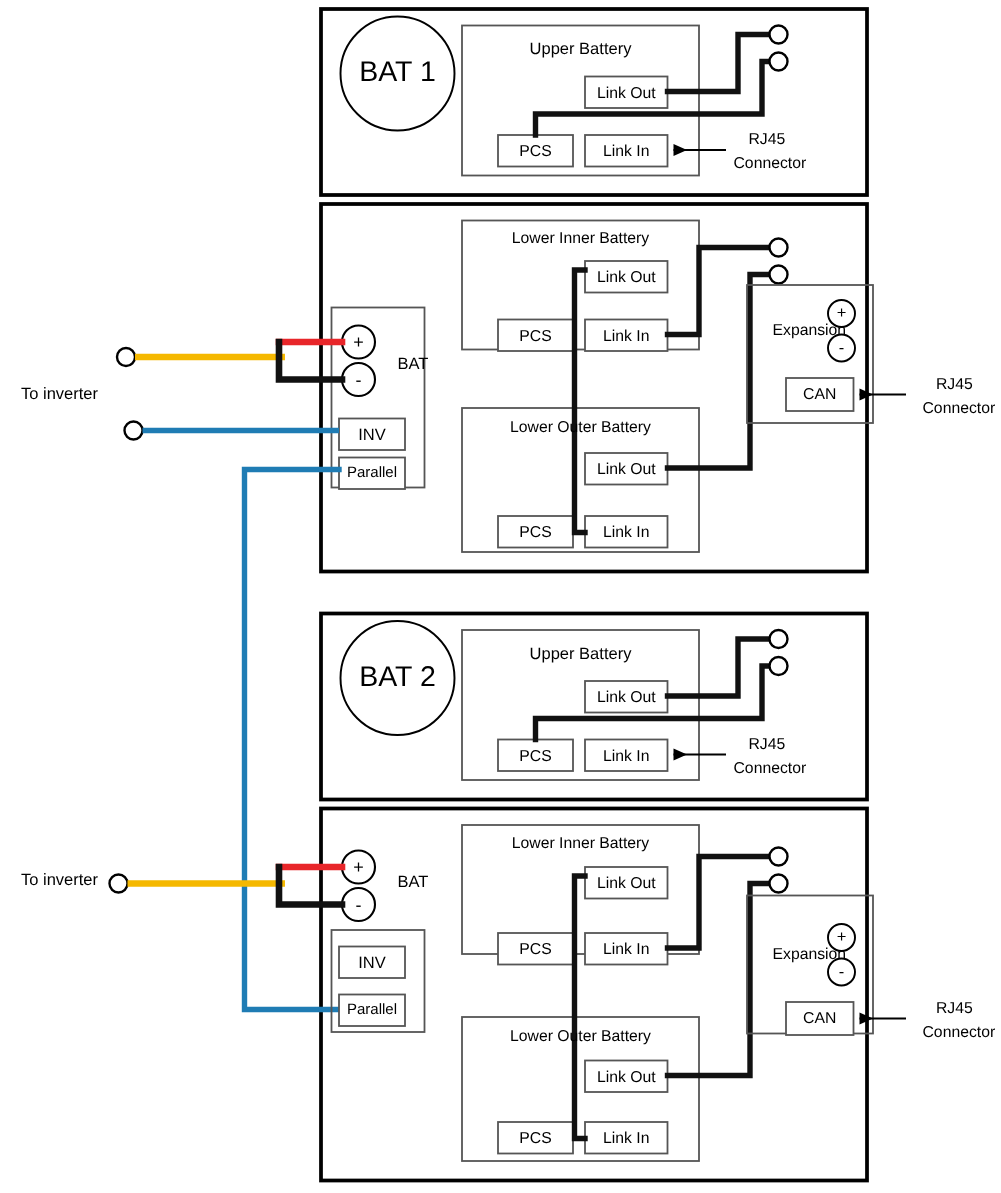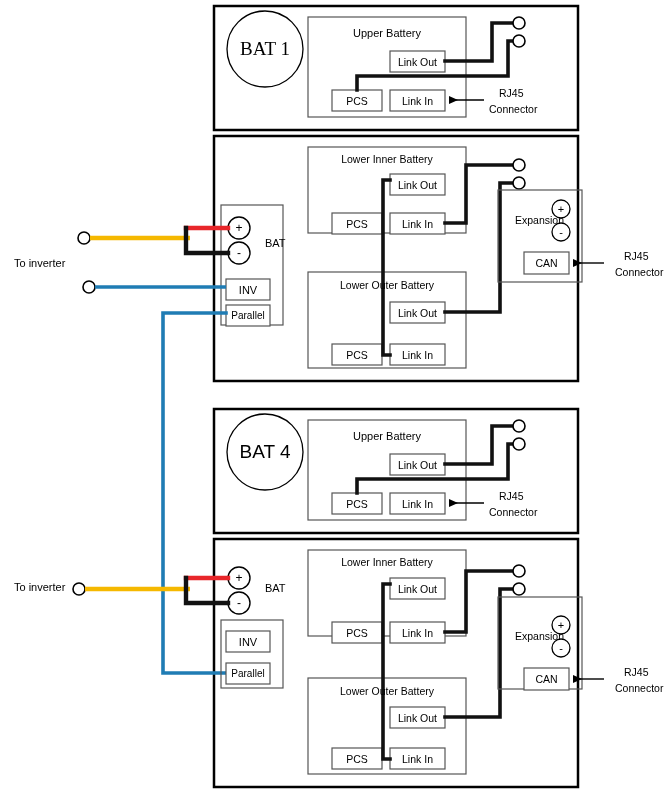--- a/index.html
+++ b/index.html
@@ -130,21 +130,21 @@
 
   <circle cx="79" cy="589" r="6" stroke="#000" stroke-width="1.6" fill="#fff"></circle>
   <path d="M85,589 L190,589" stroke="#f5b800" stroke-width="4.4" fill="none"></path>
   <path d="M186,578 L228,578" stroke="#e8262a" stroke-width="4.4" fill="none" stroke-linecap="square"></path>
   <path d="M186,578 L186,603 L228,603" stroke="#111" stroke-width="4.4" fill="none" stroke-linecap="square"></path>
 </svg>
 
 <div class="lbl" style="left:2px;top:258px;font-size:11px;">To inverter</div>
 <div class="lbl" style="left:2px;top:582px;font-size:11px;">To inverter</div>
 
-<div class="boxlbl" style="left:227px;top:36px;width:76px;height:26px;font-size:19px;font-family:Liberation Serif, serif;">BAT 1</div>
+<div class="boxlbl" style="left:227px;top:36px;width:76px;height:26px;font-size:19px;">BAT 1</div>
 <div class="boxlbl" style="left:338px;top:26px;width:98px;height:14px;font-size:11px;">Upper Battery</div>
 <div class="boxlbl" style="left:390px;top:51px;width:55px;height:21px;font-size:10.5px;">Link Out</div>
 <div class="boxlbl" style="left:332px;top:90px;width:50px;height:21px;font-size:10.5px;">PCS</div>
 <div class="boxlbl" style="left:390px;top:90px;width:55px;height:21px;font-size:10.5px;">Link In</div>
 <div class="lbl" style="left:487px;top:88px;font-size:10.5px;">RJ45</div>
 <div class="lbl" style="left:477px;top:104px;font-size:10.5px;">Connector</div>
 
 <div class="boxlbl" style="left:228px;top:218px;width:22px;height:20px;font-size:12px;">+</div>
 <div class="boxlbl" style="left:228px;top:243px;width:22px;height:20px;font-size:12px;">-</div>
 <div class="lbl" style="left:253px;top:238px;font-size:11px;">BAT</div>
@@ -161,21 +161,21 @@
 <div class="boxlbl" style="left:332px;top:344px;width:50px;height:21px;font-size:10.5px;">PCS</div>
 <div class="boxlbl" style="left:390px;top:344px;width:55px;height:21px;font-size:10.5px;">Link In</div>
 
 <div class="lbl" style="left:503px;top:215px;font-size:10.5px;">Expansion</div>
 <div class="boxlbl" style="left:551px;top:199px;width:20px;height:20px;font-size:11px;">+</div>
 <div class="boxlbl" style="left:551px;top:222px;width:20px;height:20px;font-size:11px;">-</div>
 <div class="boxlbl" style="left:524px;top:252px;width:45px;height:22px;font-size:10.5px;">CAN</div>
 <div class="lbl" style="left:612px;top:251px;font-size:10.5px;">RJ45</div>
 <div class="lbl" style="left:603px;top:267px;font-size:10.5px;">Connector</div>
 
-<div class="boxlbl" style="left:227px;top:439px;width:76px;height:26px;font-size:19px;">BAT 4</div>
+<div class="boxlbl" style="left:227px;top:439px;width:76px;height:26px;font-size:19px;">BAT 2</div>
 <div class="boxlbl" style="left:338px;top:429px;width:98px;height:14px;font-size:11px;">Upper Battery</div>
 <div class="boxlbl" style="left:390px;top:454px;width:55px;height:21px;font-size:10.5px;">Link Out</div>
 <div class="boxlbl" style="left:332px;top:493px;width:50px;height:21px;font-size:10.5px;">PCS</div>
 <div class="boxlbl" style="left:390px;top:493px;width:55px;height:21px;font-size:10.5px;">Link In</div>
 <div class="lbl" style="left:487px;top:491px;font-size:10.5px;">RJ45</div>
 <div class="lbl" style="left:477px;top:507px;font-size:10.5px;">Connector</div>
 
 <div class="boxlbl" style="left:228px;top:568px;width:22px;height:20px;font-size:12px;">+</div>
 <div class="boxlbl" style="left:228px;top:593px;width:22px;height:20px;font-size:12px;">-</div>
 <div class="lbl" style="left:253px;top:583px;font-size:11px;">BAT</div>

